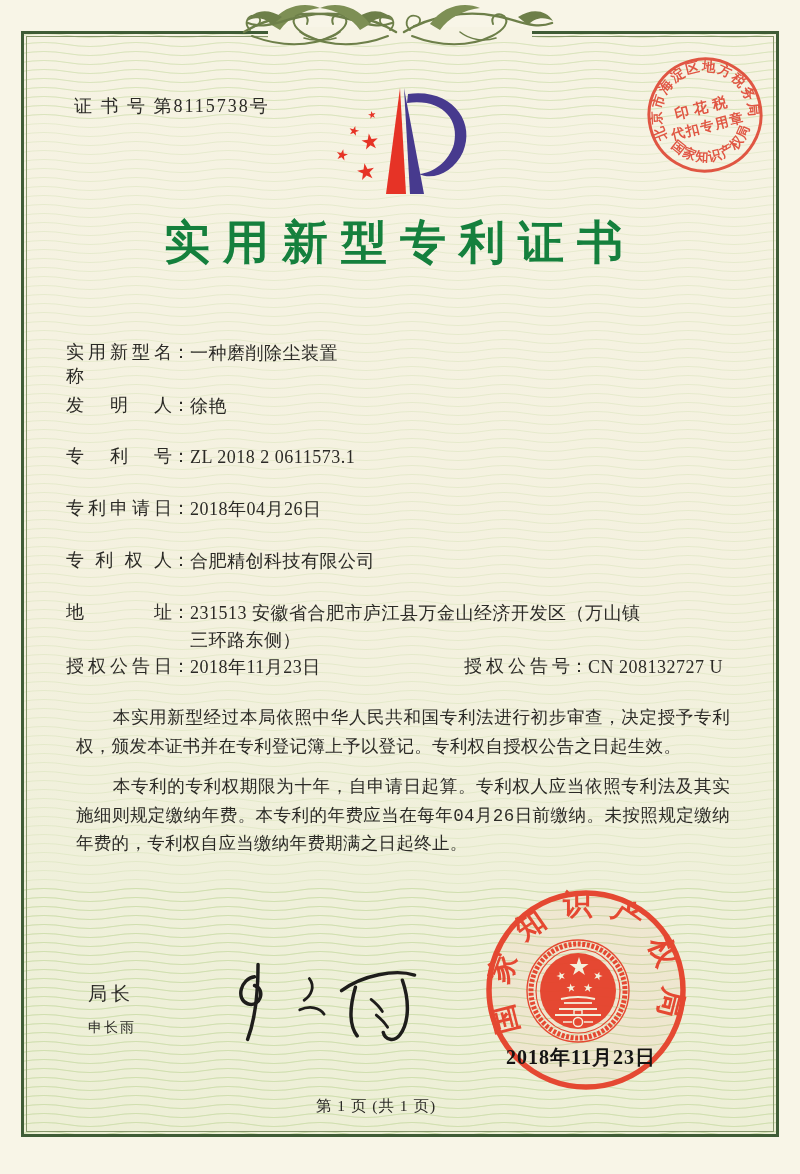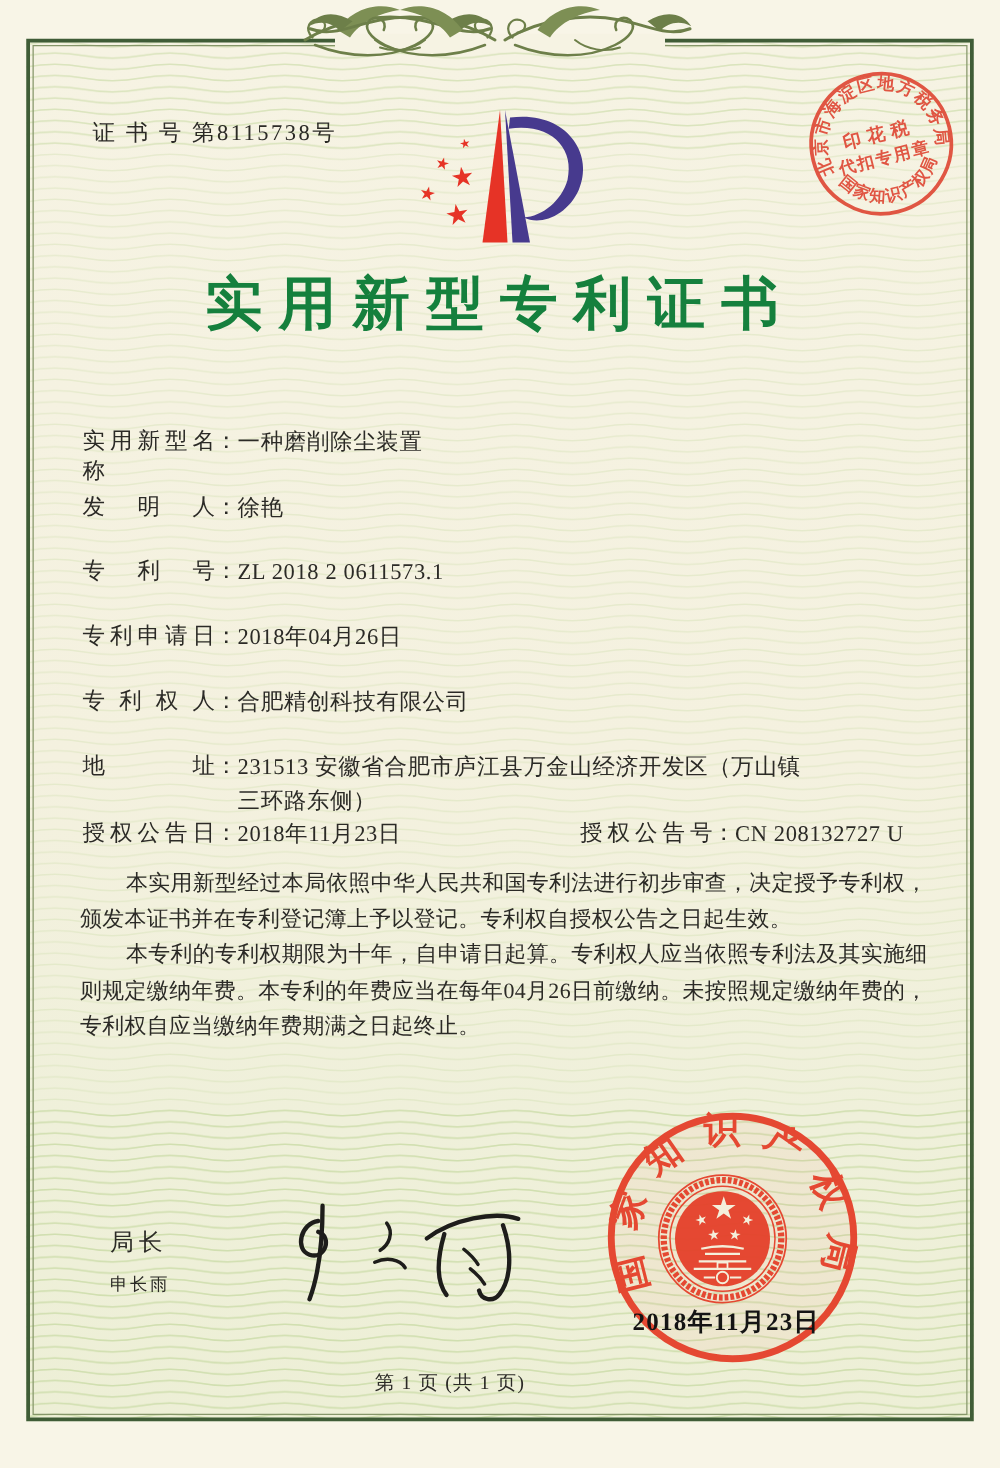--- a/index.html
+++ b/index.html
@@ -40,31 +40,31 @@
   .f-colon{display:inline-block;width:18px;vertical-align:top;}
   .f-value{
     display:inline-block;vertical-align:top;white-space:pre-line;
     max-width:486px;line-height:27px;letter-spacing:.5px;
   }
   .grant-right{position:absolute;left:398px;top:0;}
   .paras{
     position:absolute;left:64px;right:58px;top:692px;z-index:2;
     font-size:17.5px;line-height:28.6px;text-align:justify;
   }
-  .paras p{margin:0;text-indent:2.1em;letter-spacing:.3px;}
+  .paras p{margin:12px;text-indent:2.1em;letter-spacing:.3px;font-family:Liberation Mono, monospace;}
   .signer-title{position:absolute;left:88px;top:981px;font-size:19px;letter-spacing:4px;z-index:2;}
   .signer-name{position:absolute;left:88px;top:1019px;font-size:14px;letter-spacing:2px;z-index:2;}
   .signature{position:absolute;left:225px;top:952px;z-index:2;}
   .big-seal{position:absolute;left:480px;top:884px;z-index:3;opacity:.95;}
   .seal-date{
     position:absolute;left:506px;top:1044px;z-index:4;font-size:20px;
     letter-spacing:1px;color:#141414;font-weight:bold;
   }
   .footer{
-    position:absolute;left:0;width:720px;top:1096px;text-align:center;
+    position:absolute;left:16px;width:720px;top:1096px;text-align:center;
     font-size:15.5px;letter-spacing:1px;z-index:2;
   }
   .ornament{position:absolute;left:240px;top:2px;z-index:2;}
 </style>
 </head>
 <body>
 
 <div class="content">
   <svg class="waves" width="758" height="1106" viewBox="0 0 758 1106" preserveAspectRatio="none">
     <defs>

